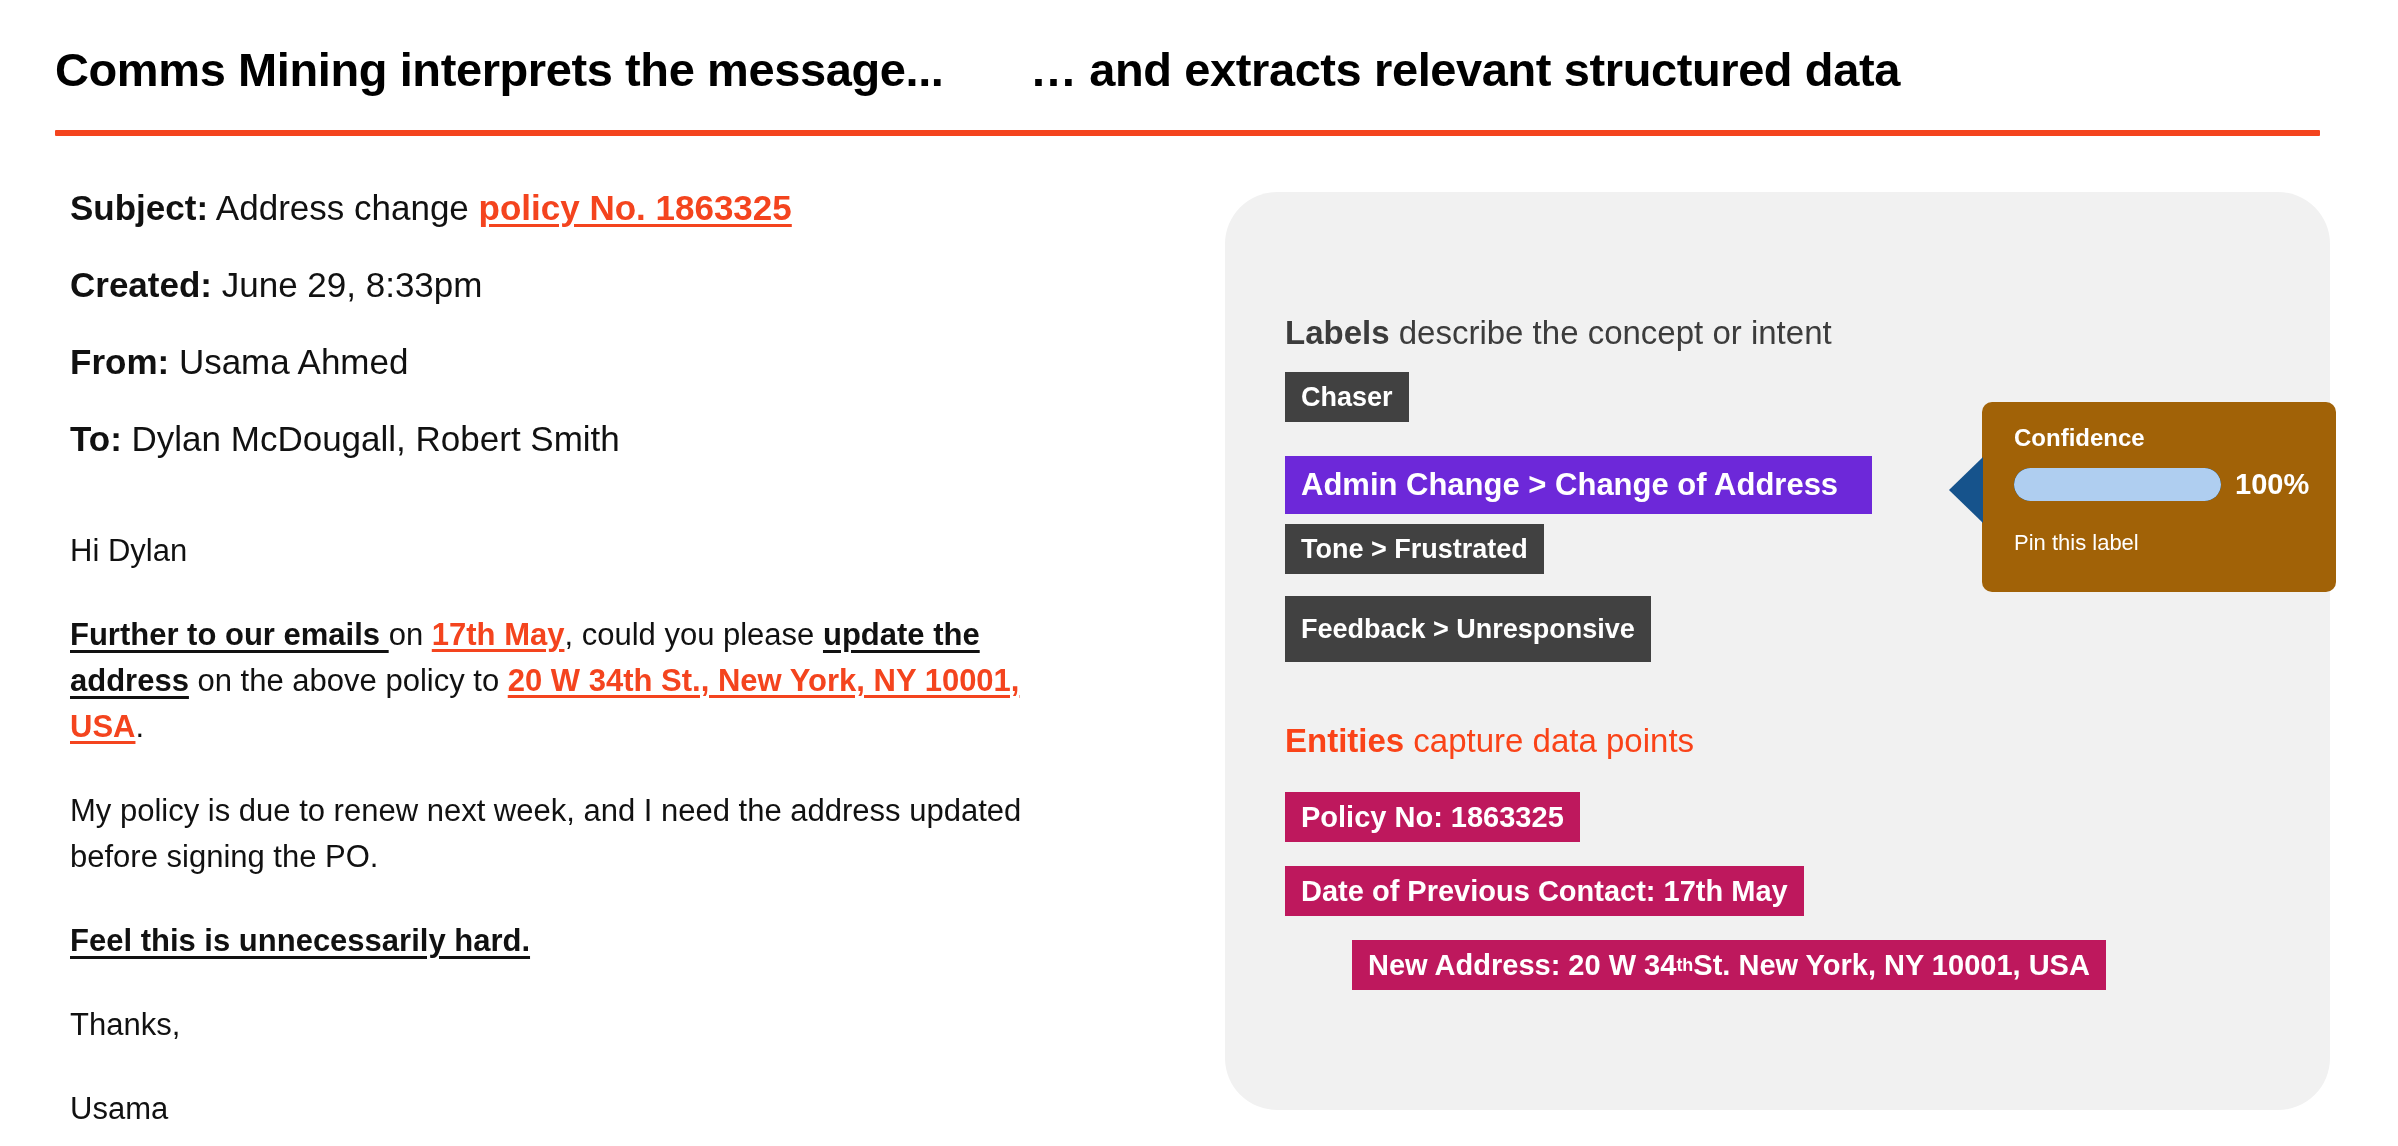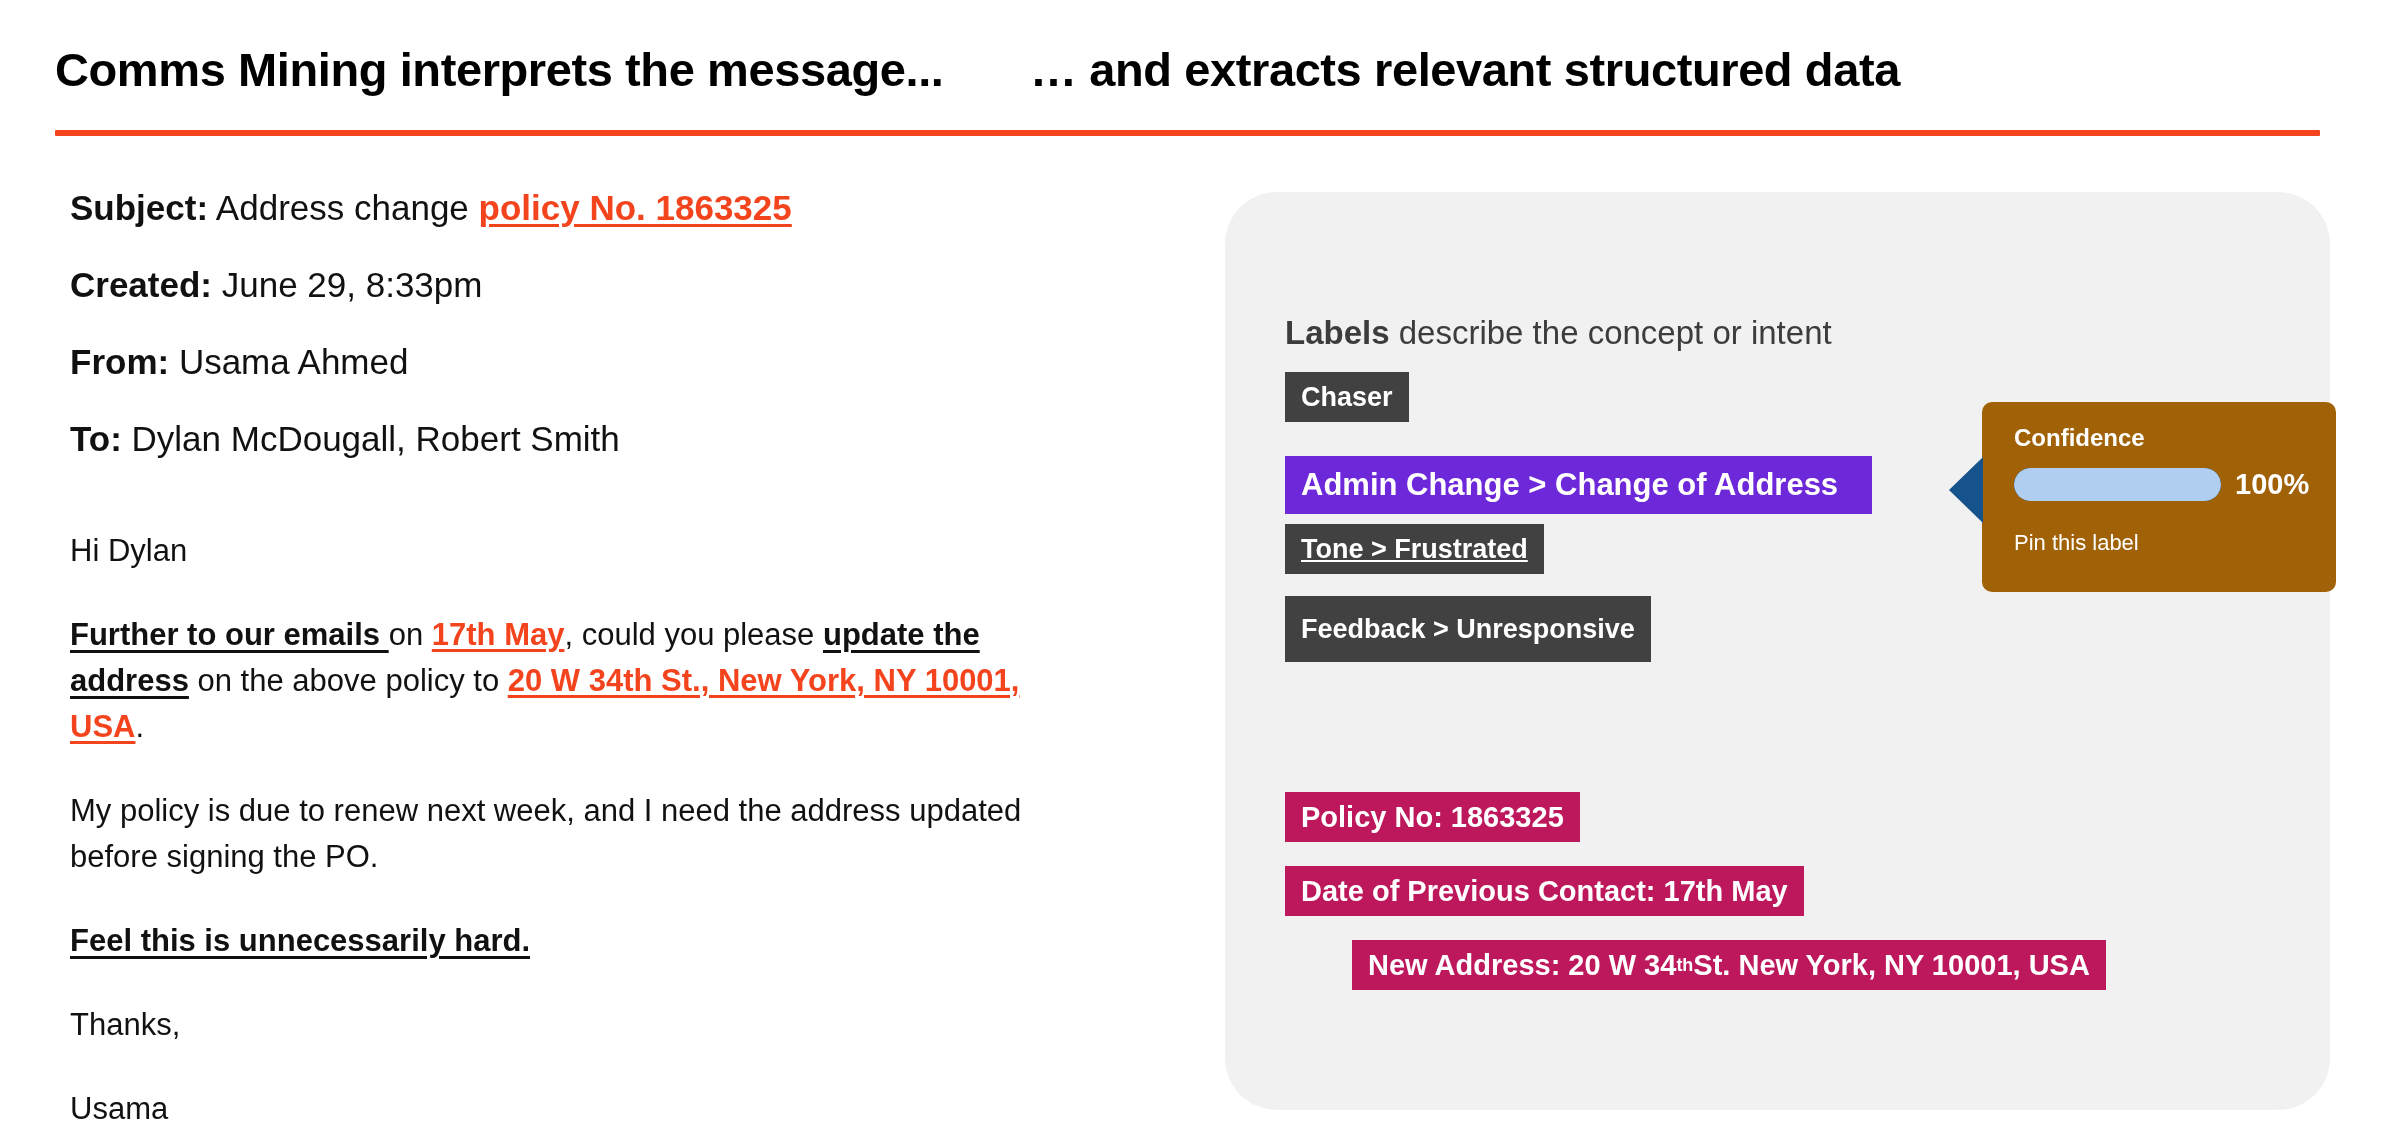--- a/index.html
+++ b/index.html
@@ -145,21 +145,21 @@
   }
   .chip-entity {
     background: #be185d;
     font-size: 29px;
     padding: 0 16px;
   }
 
   
   .chip-l0 { left: 1285px; top: 372px;  height: 50px; }
   .chip-l1 { left: 1285px; top: 456px;  height: 58px; padding-right: 34px; }
-  .chip-l2 { left: 1285px; top: 524px;  height: 50px; text-decoration: underline; }
+  .chip-l2 { left: 1285px; top: 524px;  height: 50px; }
   .chip-l3 { left: 1285px; top: 596px;  height: 66px; }
 
   
   .chip-e0 { left: 1285px; top: 792px;  height: 50px; }
   .chip-e1 { left: 1285px; top: 866px;  height: 50px; }
   .chip-e2 { left: 1352px; top: 940px;  height: 50px; }
 
   .sup { font-size: 0.62em; vertical-align: super; line-height: 0; }
 
   
@@ -280,20 +280,23 @@
   <div class="chip chip-label highlight chip-l1">
     <span>Admin Change &gt; Change of Address</span>
   </div>
   <div class="chip chip-label chip-l2">
     <span>Tone &gt; Frustrated</span>
   </div>
   <div class="chip chip-label chip-l3">
     <span>Feedback &gt; Unresponsive</span>
   </div>
 
+  <div class="section-title entities">
+    <b>Entities</b><span> capture data points</span>
+  </div>
 
   <div class="chip chip-entity chip-e0">
     <span>Policy No: 1863325</span>
   </div>
   <div class="chip chip-entity chip-e1">
     <span>Date of Previous Contact: 17th May</span>
   </div>
   <div class="chip chip-entity chip-e2">
     <span>New Address: 20 W 34</span>
       <span class="sup">th</span>

